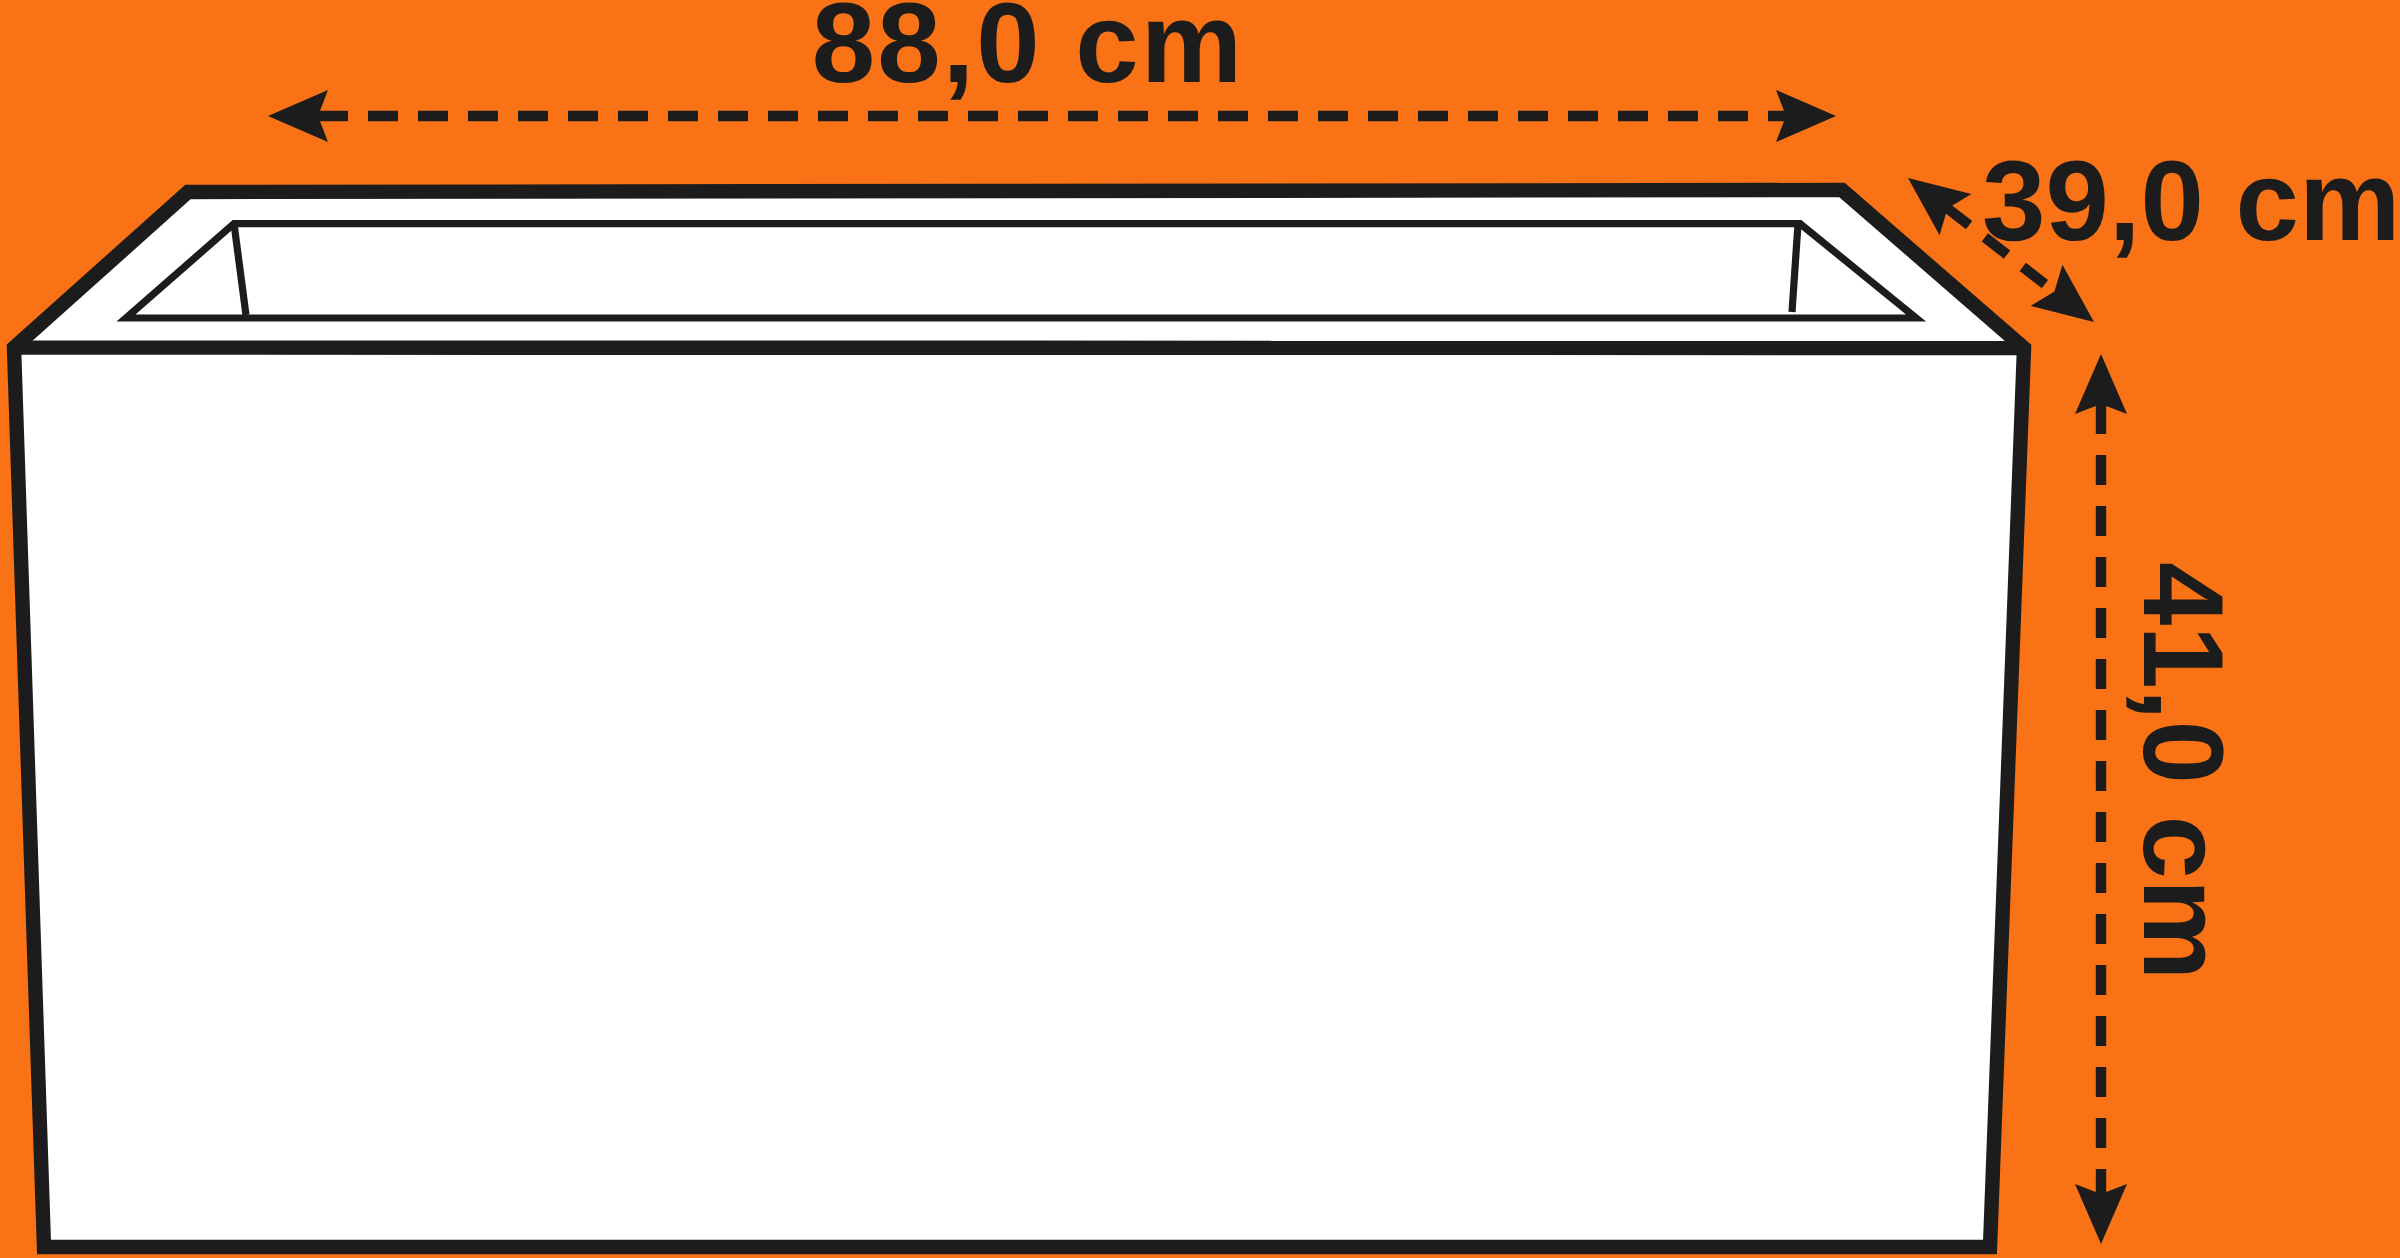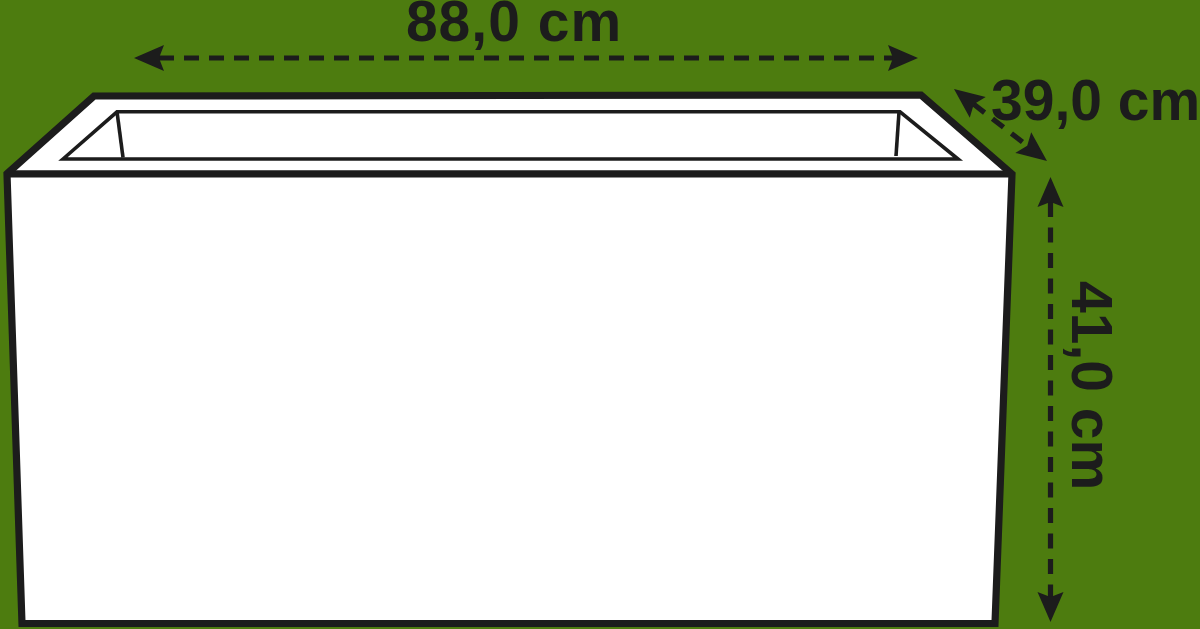--- a/index.html
+++ b/index.html
@@ -1,16 +1,16 @@
 <!DOCTYPE html>
 <html><head>
 <meta charset="utf-8">
 <style>
   html,body{margin:0;padding:0;background:#ffffff;}
-  .wrap{width:1200px;height:629px;background:#4d7c0f;overflow:hidden;}
+  .wrap{width:1200px;height:629px;background:#f97316;overflow:hidden;}
   text{font-family:"Liberation Sans",sans-serif;font-weight:bold;fill:#1c1c1c;}
 </style>
 </head>
 <body>
 <div class="wrap">
 <svg width="1200" height="629" viewBox="0 0 1200 629">
   <defs>
     <path id="ah" d="M 0,0 L -30,-13 L -25,0 L -30,13 Z" fill="#1c1c1c"></path>
   </defs>
 

